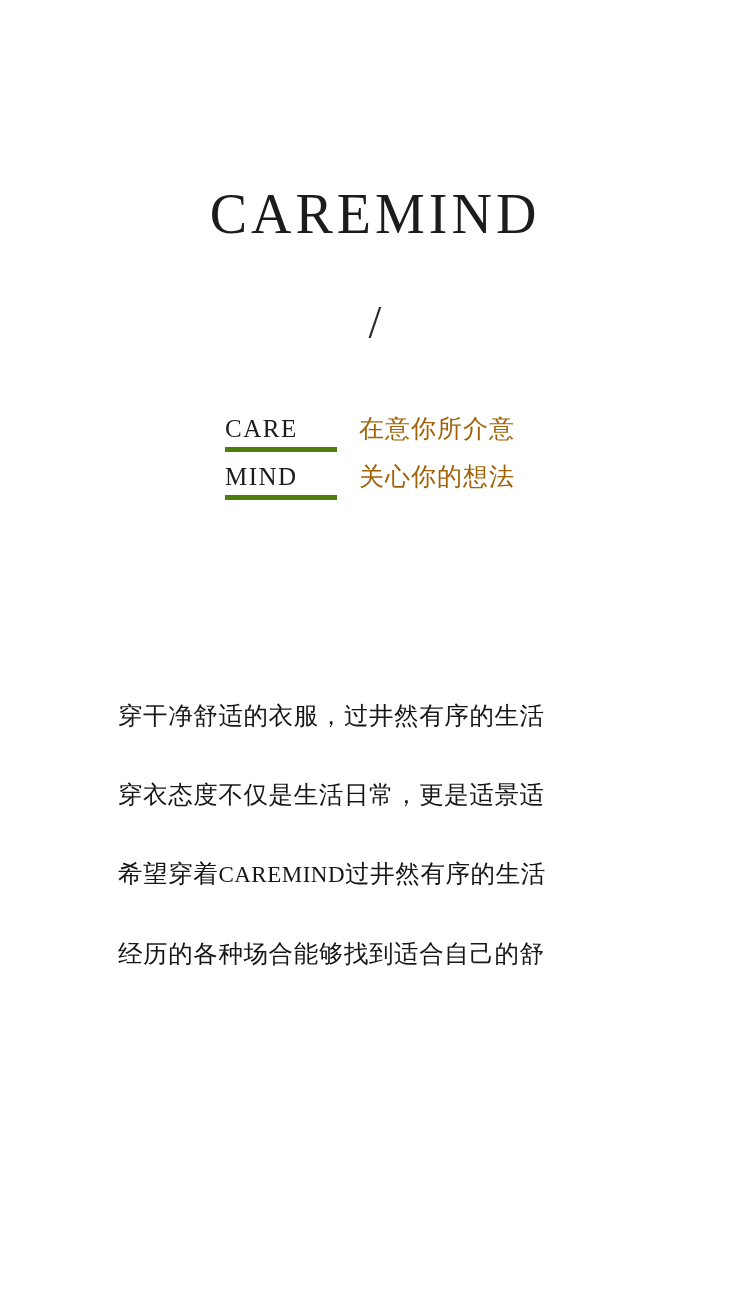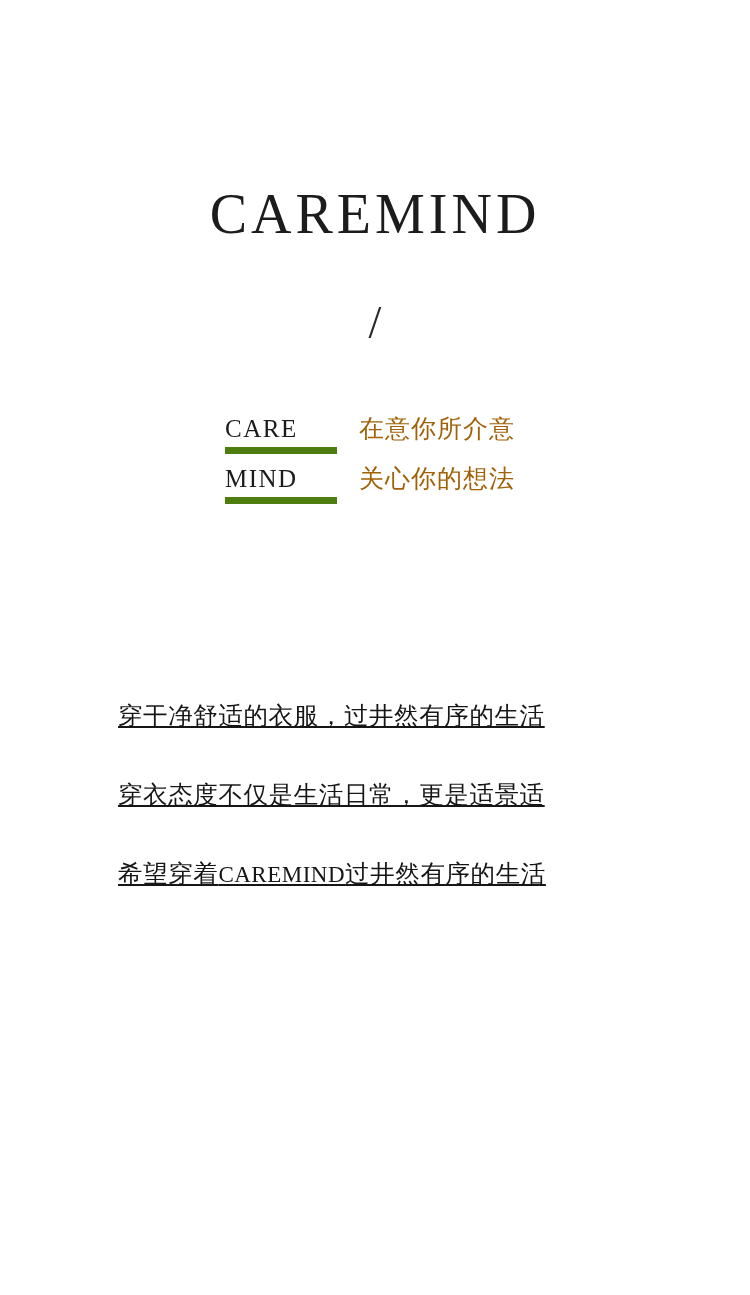--- a/index.html
+++ b/index.html
@@ -66,21 +66,21 @@
     display: flex;
     align-items: baseline;
     margin-bottom: 10px;
   }
   .tagline-en {
     width: 112px;
     font-family: "Liberation Serif", serif;
     font-size: 25px;
     letter-spacing: 1.5px;
     color: #1c1c1c;
-    border-bottom: 7px solid #4d7c0f;
+    border-bottom: 5px solid #4d7c0f;
     padding-bottom: 3px;
     display: inline-block;
     line-height: 1.15;
   }
   .tagline-cn {
     font-family: "Liberation Sans", sans-serif;
     font-size: 25px;
     letter-spacing: 1px;
     color: #a16207;
     margin-left: 22px;
@@ -94,21 +94,20 @@
     left: 118px;
     width: 520px;
   }
   .copy-line {
     font-family: "Liberation Sans", sans-serif;
     font-size: 24.5px;
     letter-spacing: 0.6px;
     color: #161616;
     line-height: 79px;
     white-space: nowrap;
-    text-decoration: underline;
   }
   .copy-line .inline-en {
     font-family: "Liberation Serif", serif;
     font-size: 23px;
     letter-spacing: 0.5px;
   }
 </style>
 </head>
 <body>
 
@@ -128,15 +127,16 @@
     <div class="tagline-row">
       <span class="tagline-en">MIND</span>
       <span class="tagline-cn">关心你的想法</span>
     </div>
   </div>
 
   <div class="body-copy">
     <div class="copy-line">穿干净舒适的衣服，过井然有序的生活</div>
     <div class="copy-line">穿衣态度不仅是生活日常，更是适景适</div>
     <div class="copy-line"><span>希望穿着</span><span class="inline-en">CAREMIND</span><span>过井然有序的生活</span></div>
+    <div class="copy-line">经历的各种场合能够找到适合自己的舒</div>
   </div>
 
 </div>
 
 </body></html>

